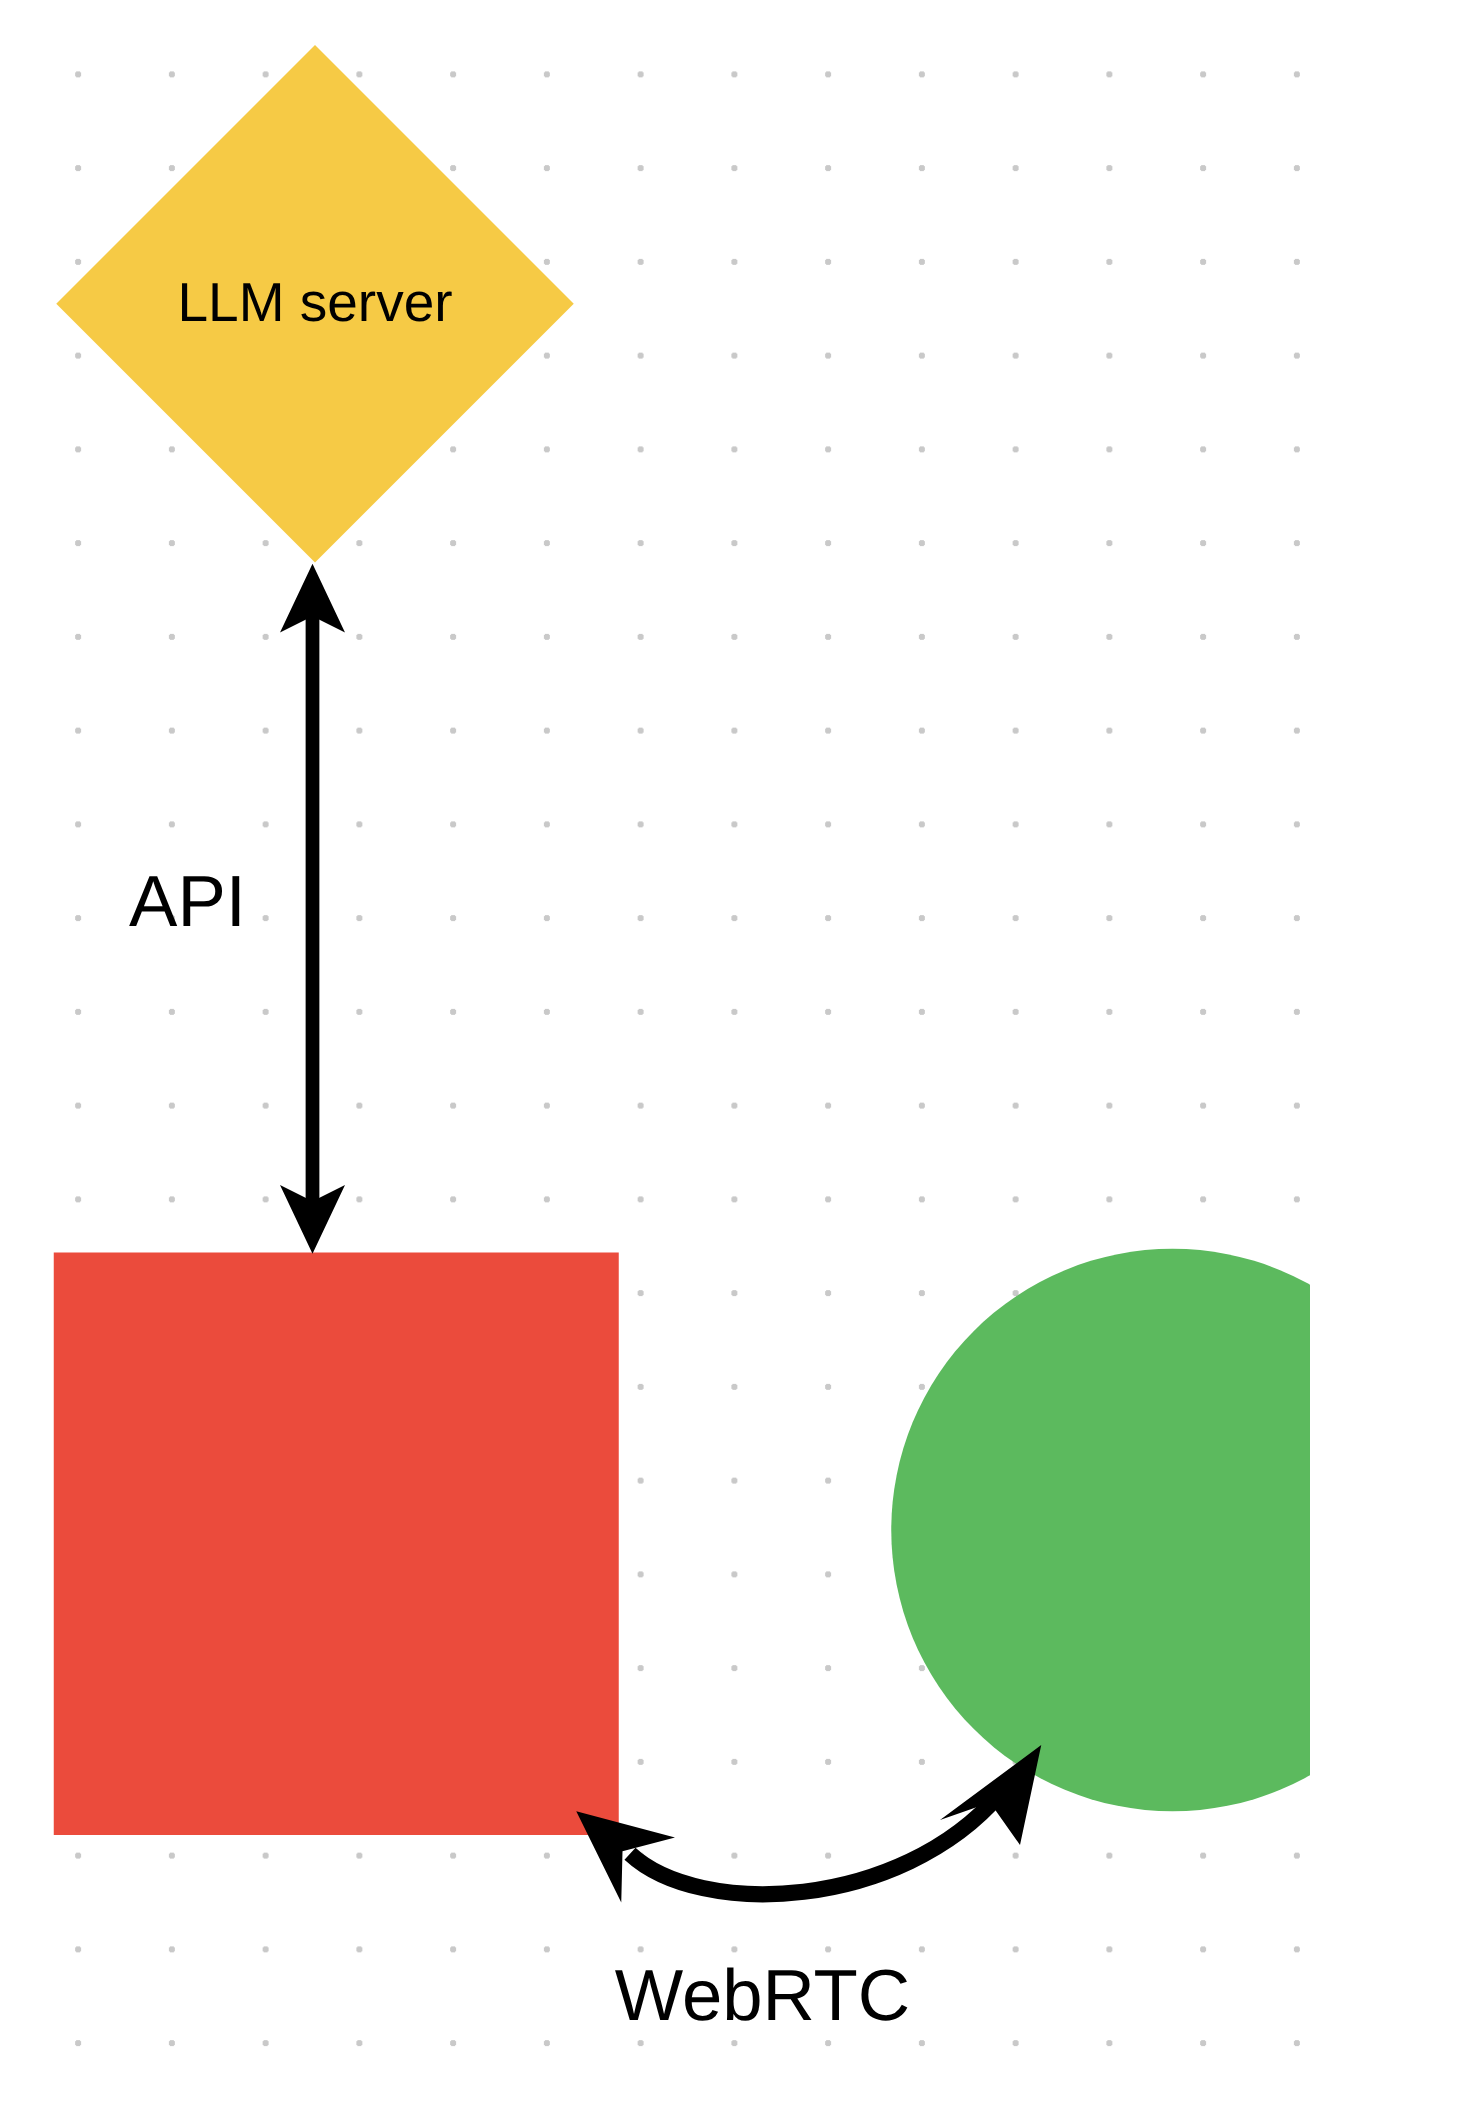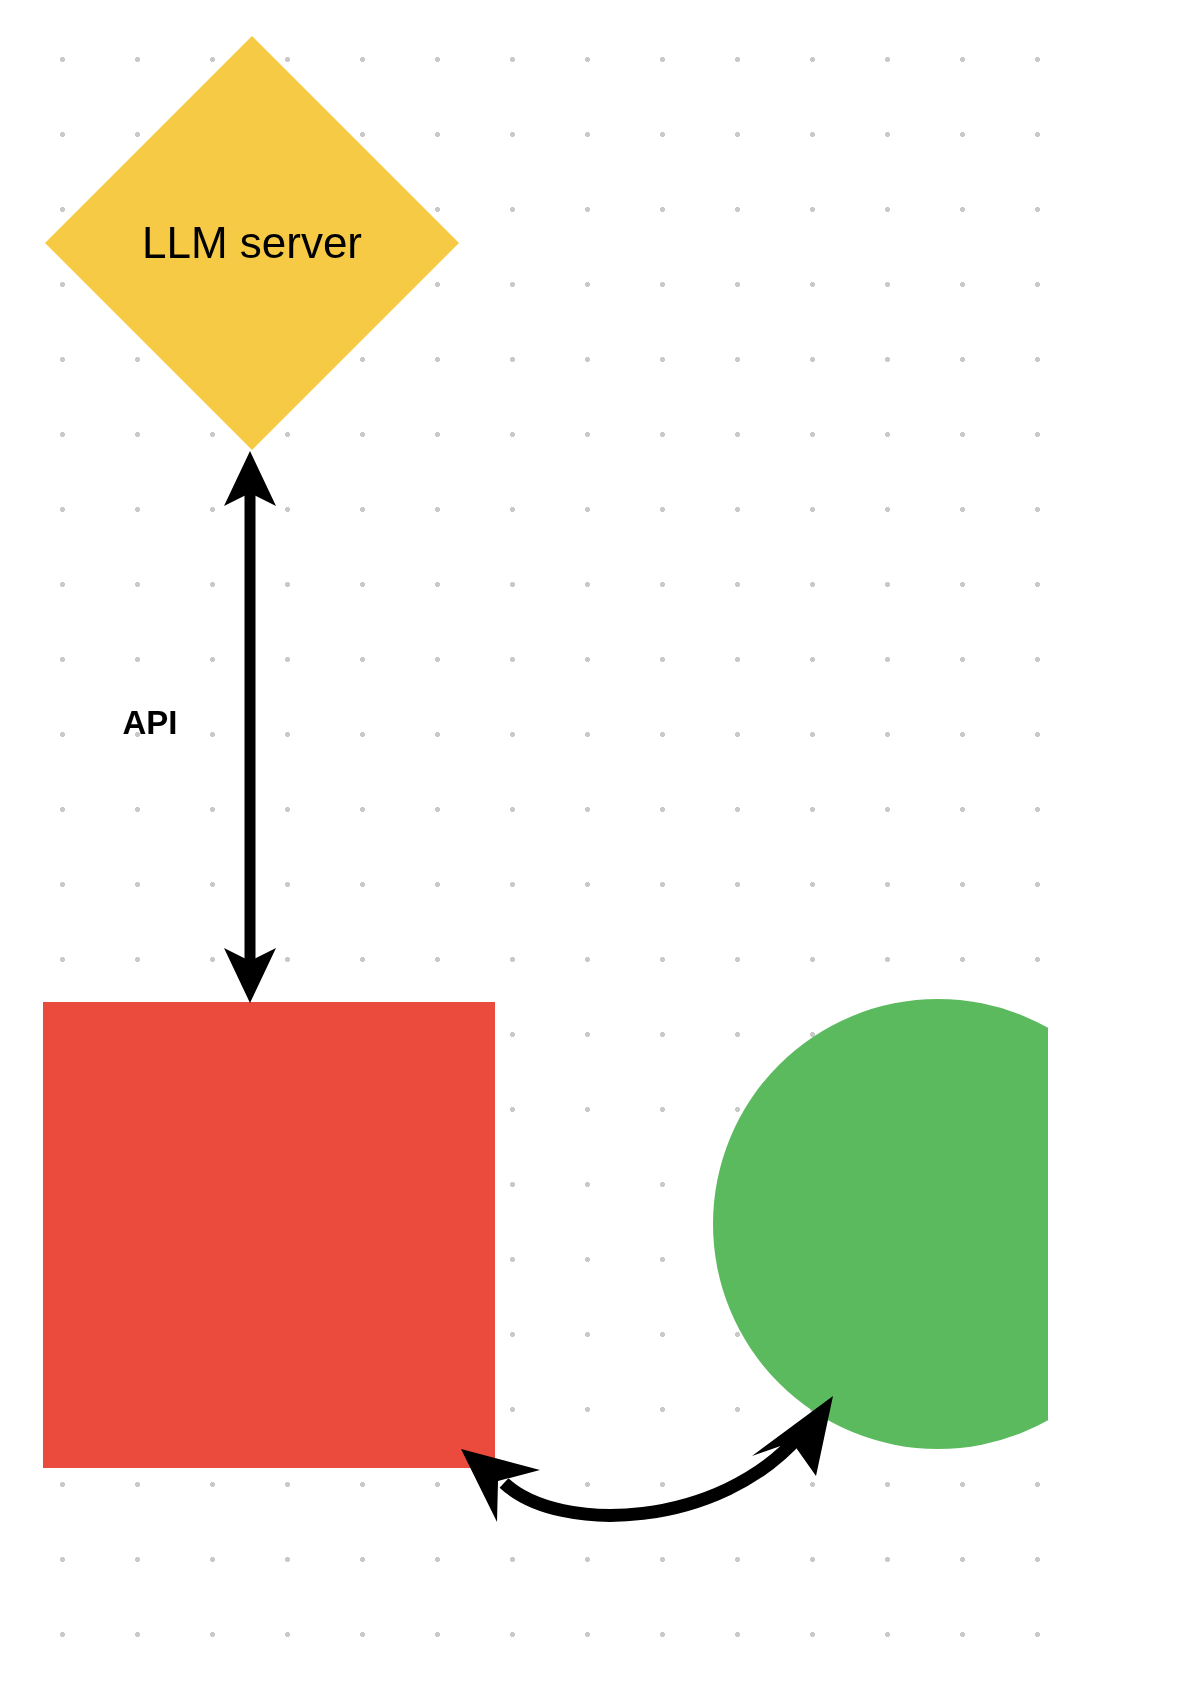--- a/index.html
+++ b/index.html
@@ -26,22 +26,22 @@
     font-weight: 400;
     line-height: 1;
     white-space: nowrap;
     transform: translate(-50%, -50%);
     pointer-events: none;
   }
   .edge-label {
     position: absolute;
     color: #000000;
     font-family: "Liberation Sans", sans-serif;
-    font-size: 33px;
-    font-weight: 700;
+    font-size: 58px;
+    font-weight: 400;
     line-height: 1;
     white-space: nowrap;
     transform: translate(-50%, -50%);
   }
   #diagram-svg {
     position: absolute;
     left: 0;
     top: 0;
     width: 1179px;
     height: 1697px;
@@ -72,14 +72,15 @@
       <polygon points="833 1396 816 1476 792 1442 752 1456" fill="#000000"></polygon>
     </g>
   </svg>
 
   <div class="node-label" style="left:252px; top:243px;">LLM server</div>
 
 
 
   <div class="edge-label" style="left:150px; top:722px;">API</div>
 
+  <div class="edge-label" style="left:610px; top:1597px;">WebRTC</div>
 
 </div>
 
 </body></html>

